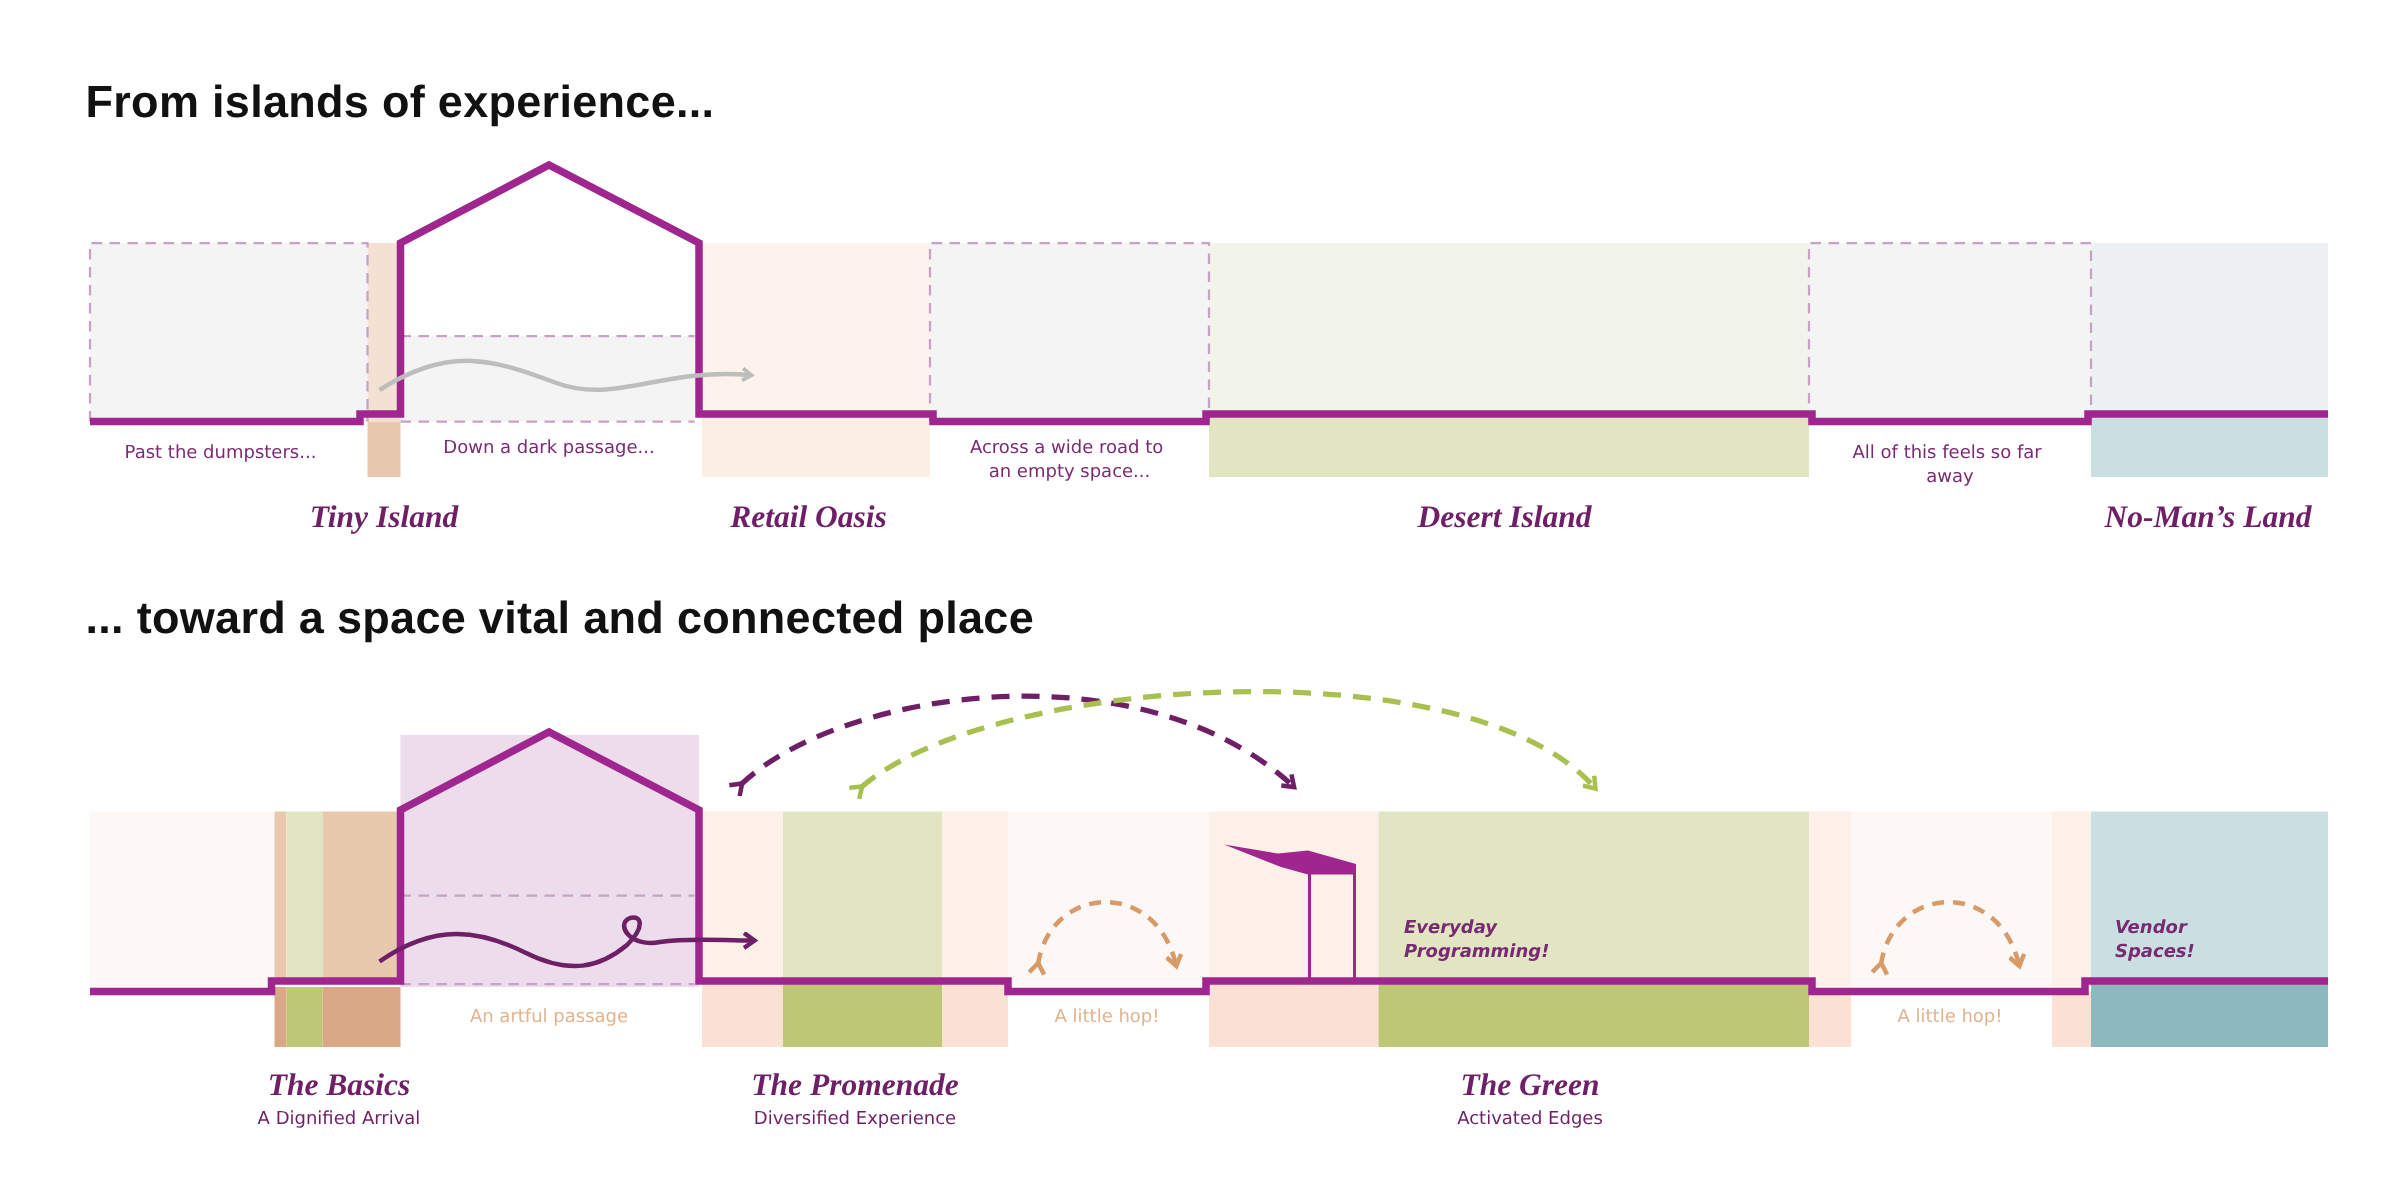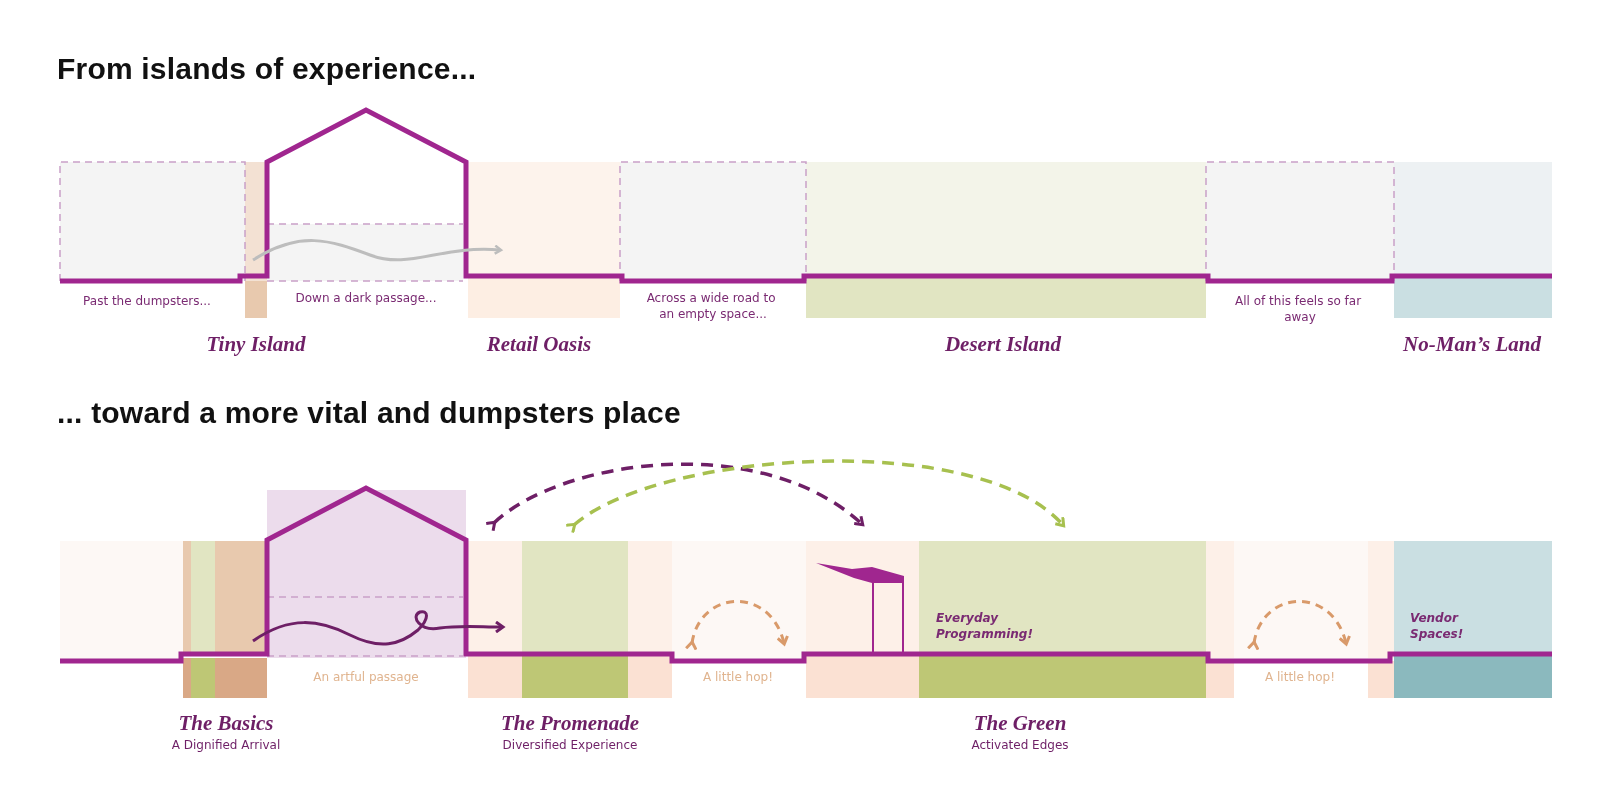--- a/index.html
+++ b/index.html
@@ -11,21 +11,21 @@
   .cap{font-family:"DejaVu Sans",sans-serif;font-size:12px;fill:#7a2a72;}
   .cap-light{font-family:"DejaVu Sans",sans-serif;font-size:12px;fill:#e0b48f;}
   .zone{font-family:"Liberation Serif",serif;font-style:italic;font-weight:bold;font-size:21px;fill:#6e1f66;}
   .sub{font-family:"DejaVu Sans",sans-serif;font-size:12px;fill:#6e1f66;}
   .note{font-family:"DejaVu Sans",sans-serif;font-style:italic;font-weight:bold;font-size:12px;fill:#7a2a72;}
 </style>
 </head>
 <body>
 
 <h1 id="h1" class="heading">From islands of experience...</h1>
-<h1 id="h2" class="heading">... toward a more vital and dumpsters place</h1>
+<h1 id="h2" class="heading">... toward a space vital and connected place</h1>
 
 <svg width="1600" height="800" viewBox="0 0 1600 800">
   <defs>
     <marker id="ahGray" markerWidth="10" markerHeight="10" refX="6" refY="5" orient="auto" markerUnits="userSpaceOnUse">
       <path d="M1,1 L7,5 L1,9" fill="none" stroke="#bdbdbd" stroke-width="2.5"></path>
     </marker>
     <marker id="ahPurple" markerWidth="12" markerHeight="12" refX="7" refY="6" orient="auto" markerUnits="userSpaceOnUse">
       <path d="M1,1 L8,6 L1,11" fill="none" stroke="#6e1f66" stroke-width="3"></path>
     </marker>
     <marker id="ahGreen" markerWidth="12" markerHeight="12" refX="7" refY="6" orient="auto" markerUnits="userSpaceOnUse">

